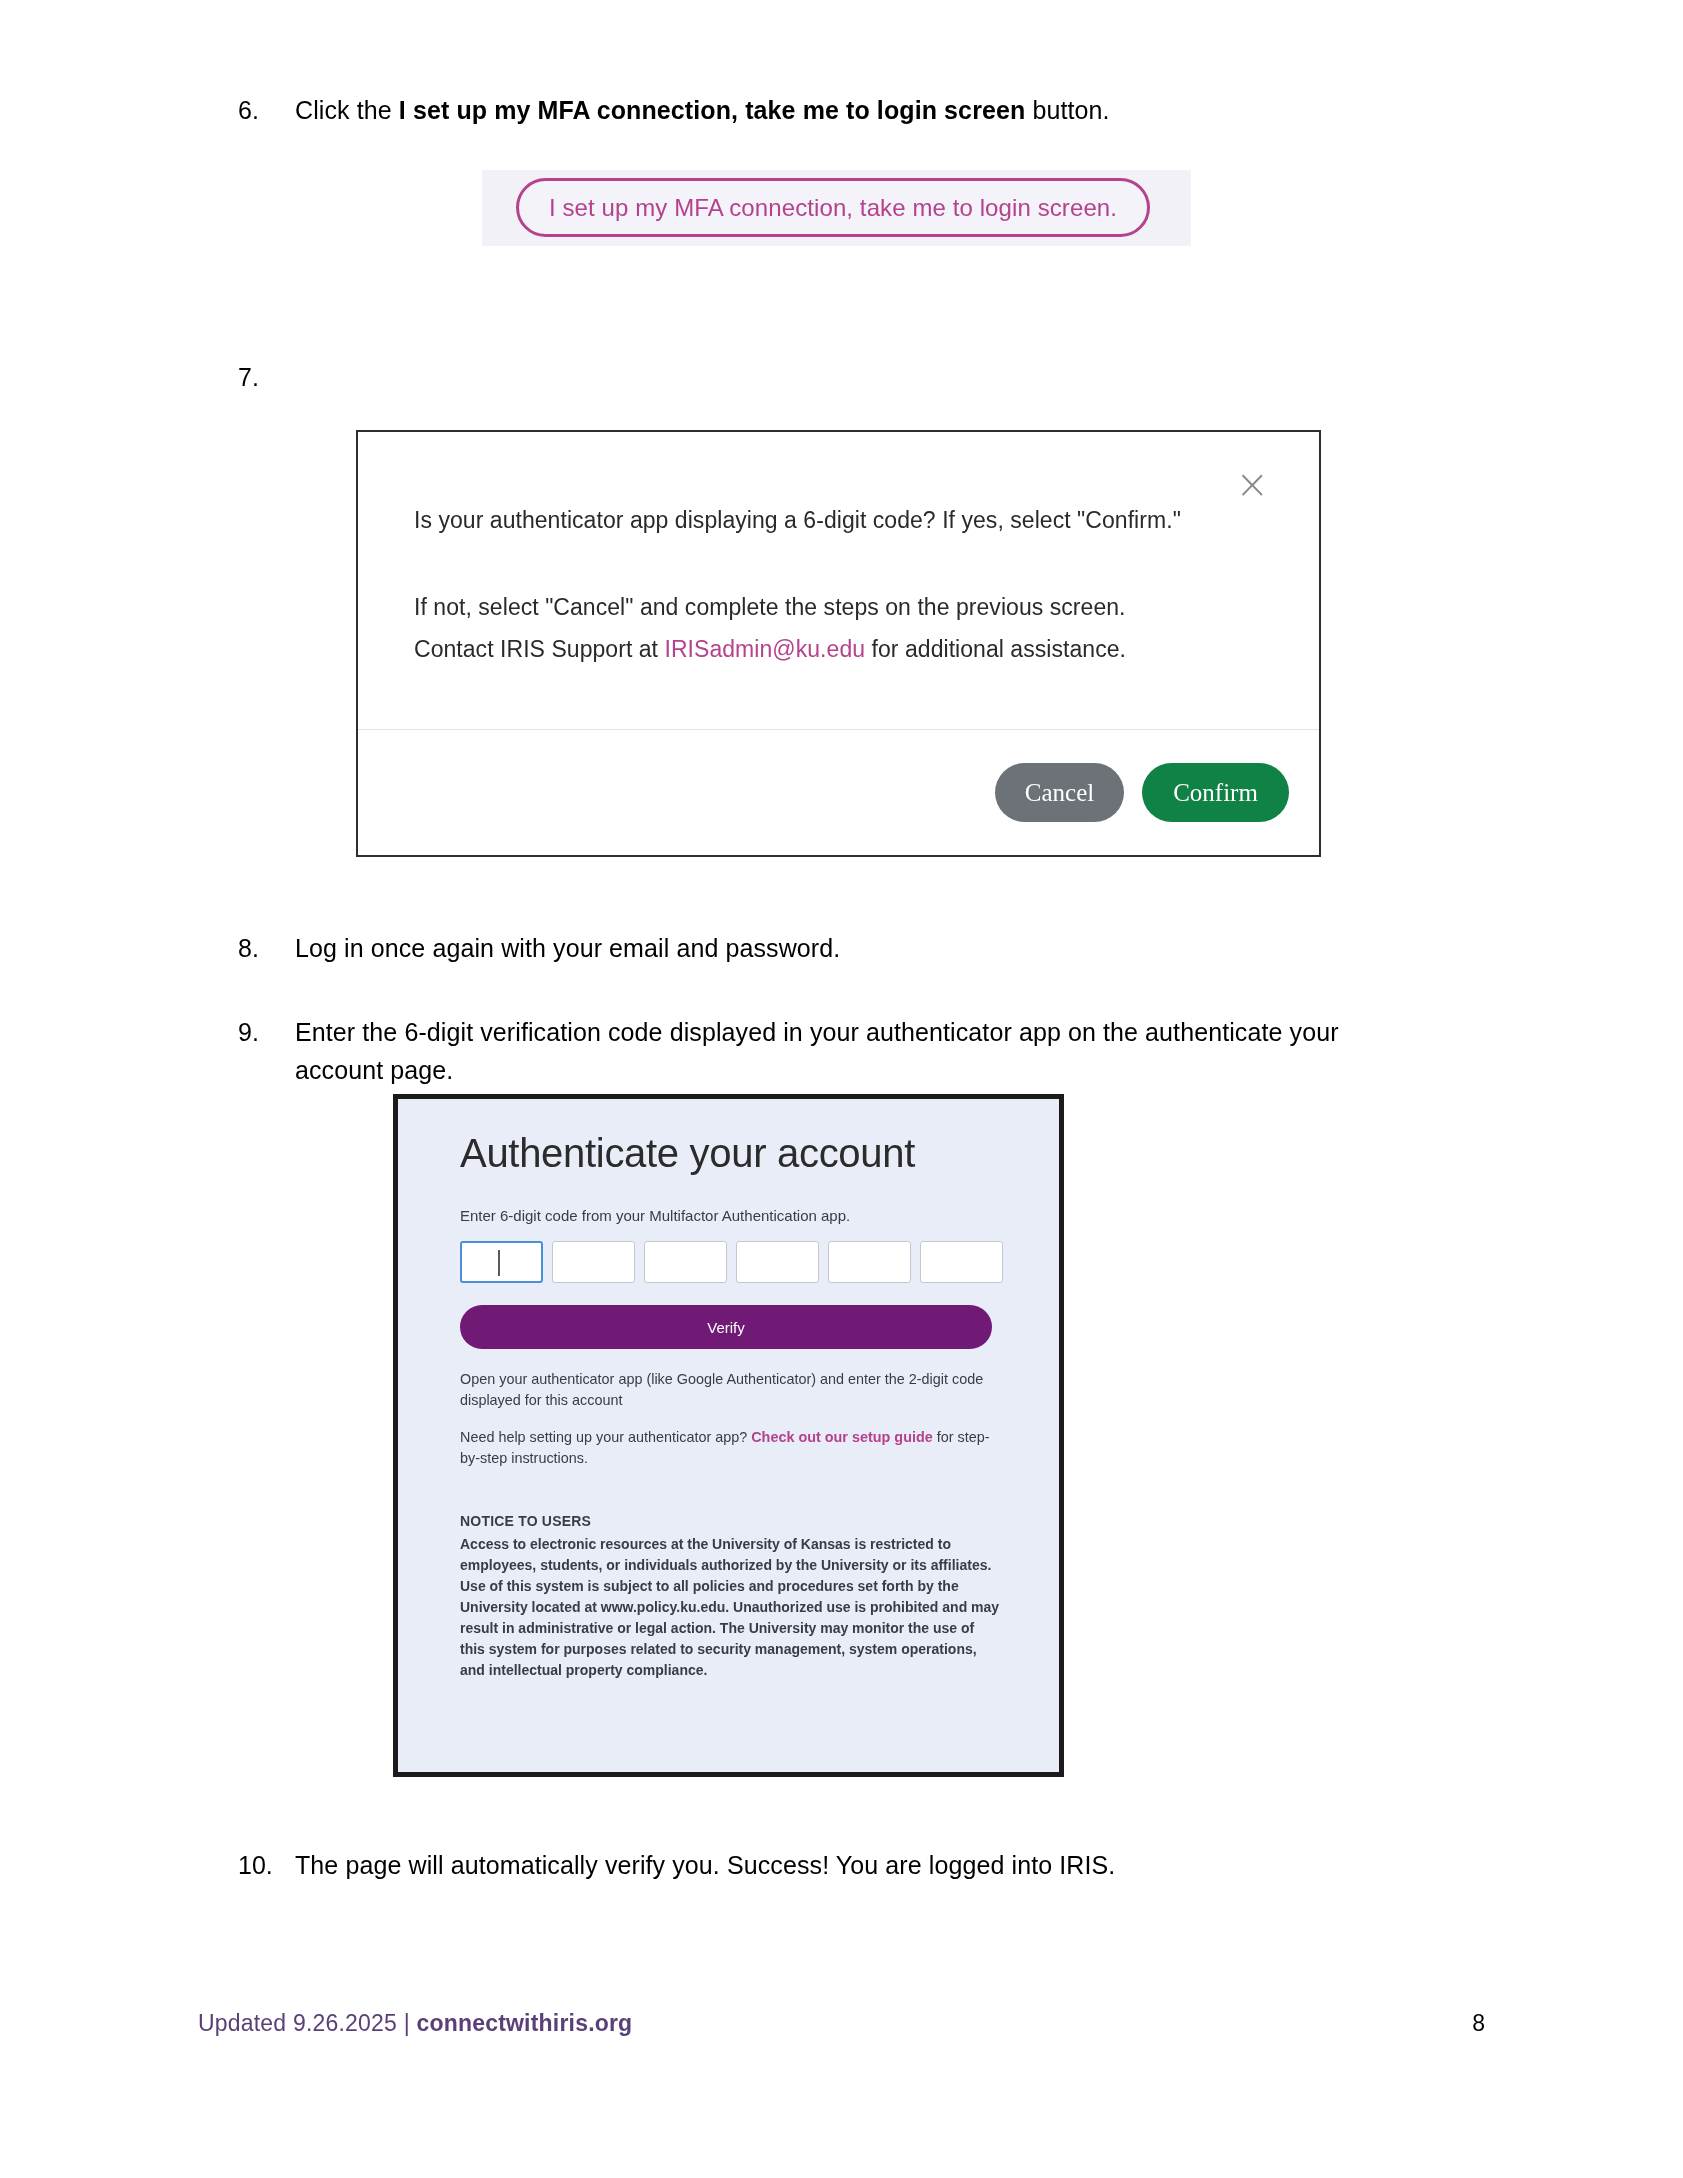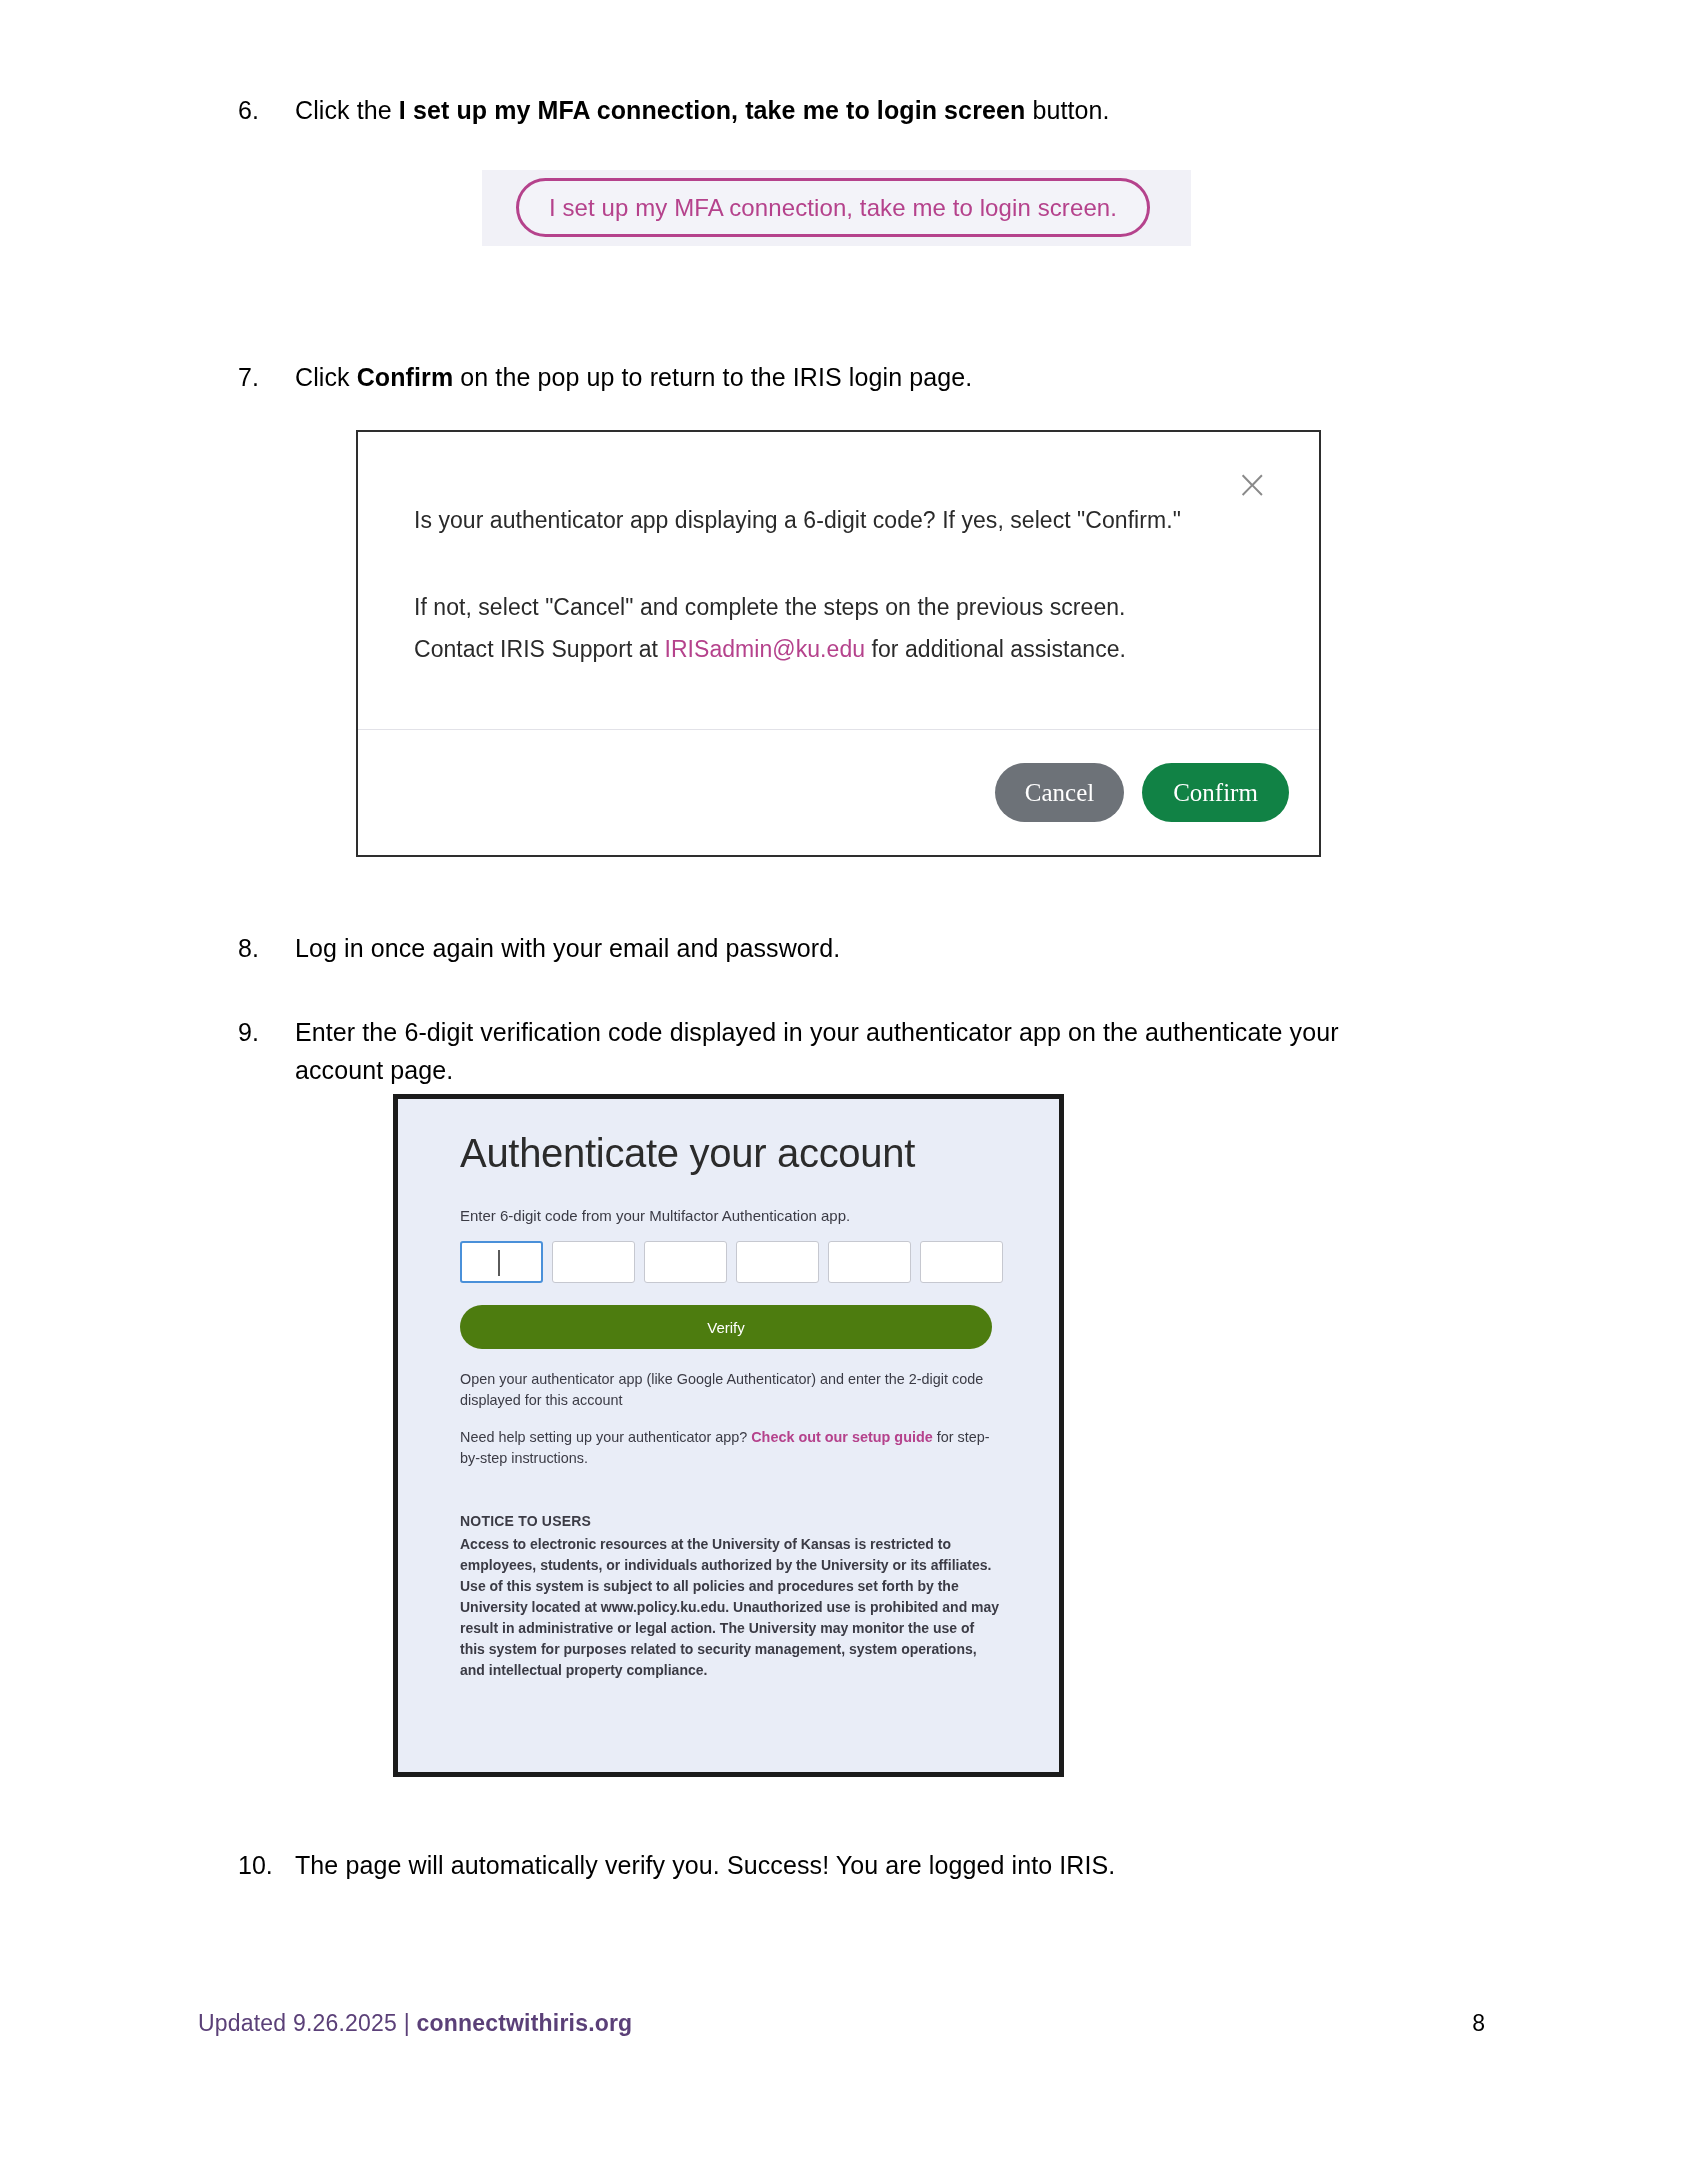--- a/index.html
+++ b/index.html
@@ -205,21 +205,21 @@
     top: 7px;
     width: 2px;
     height: 26px;
     background: #5a5a5a;
   }
   .verify-btn {
     display: block;
     width: 100%;
     max-width: 532px;
     height: 44px;
-    background: #4d7c0f;
+    background: #701a75;
     color: #ffffff;
     border: none;
     border-radius: 30px;
     font-size: 15px;
     font-family: "Liberation Sans", sans-serif;
     cursor: pointer;
     margin-bottom: 20px;
   }
   .auth-help {
     font-size: 14.4px;
@@ -282,21 +282,20 @@
     <span class="step-num">6.</span>
     <span class="step-text"><span>Click the </span><b>I set up my MFA connection, take me to login screen</b><span> button.</span></span>
   </div>
 
   <div class="shot-mfa">
     <div class="mfa-button">I set up my MFA connection, take me to login screen.</div>
   </div>
 
   <div class="step" style="left:238px; top:358px; width:1247px;">
     <span class="step-num">7.</span>
-    <span class="step-text"><span>Click </span><b>Confirm</b><span> on the pop up to return to the IRIS login page.</span></span>
   </div>
 
   <div class="shot-dialog">
     <div class="dlg-body">
       <span class="dlg-close">×</span>
       <div class="dlg-line dlg-l1">Is your authenticator app displaying a 6-digit code? If yes, select "Confirm."</div>
       <div class="dlg-line dlg-l2">If not, select "Cancel" and complete the steps on the previous screen.</div>
       <div class="dlg-line dlg-l3"><span>Contact IRIS Support at </span><span class="dlg-email">IRISadmin@ku.edu</span><span> for additional assistance.</span></div>
     </div>
     <div class="dlg-divider"></div>

